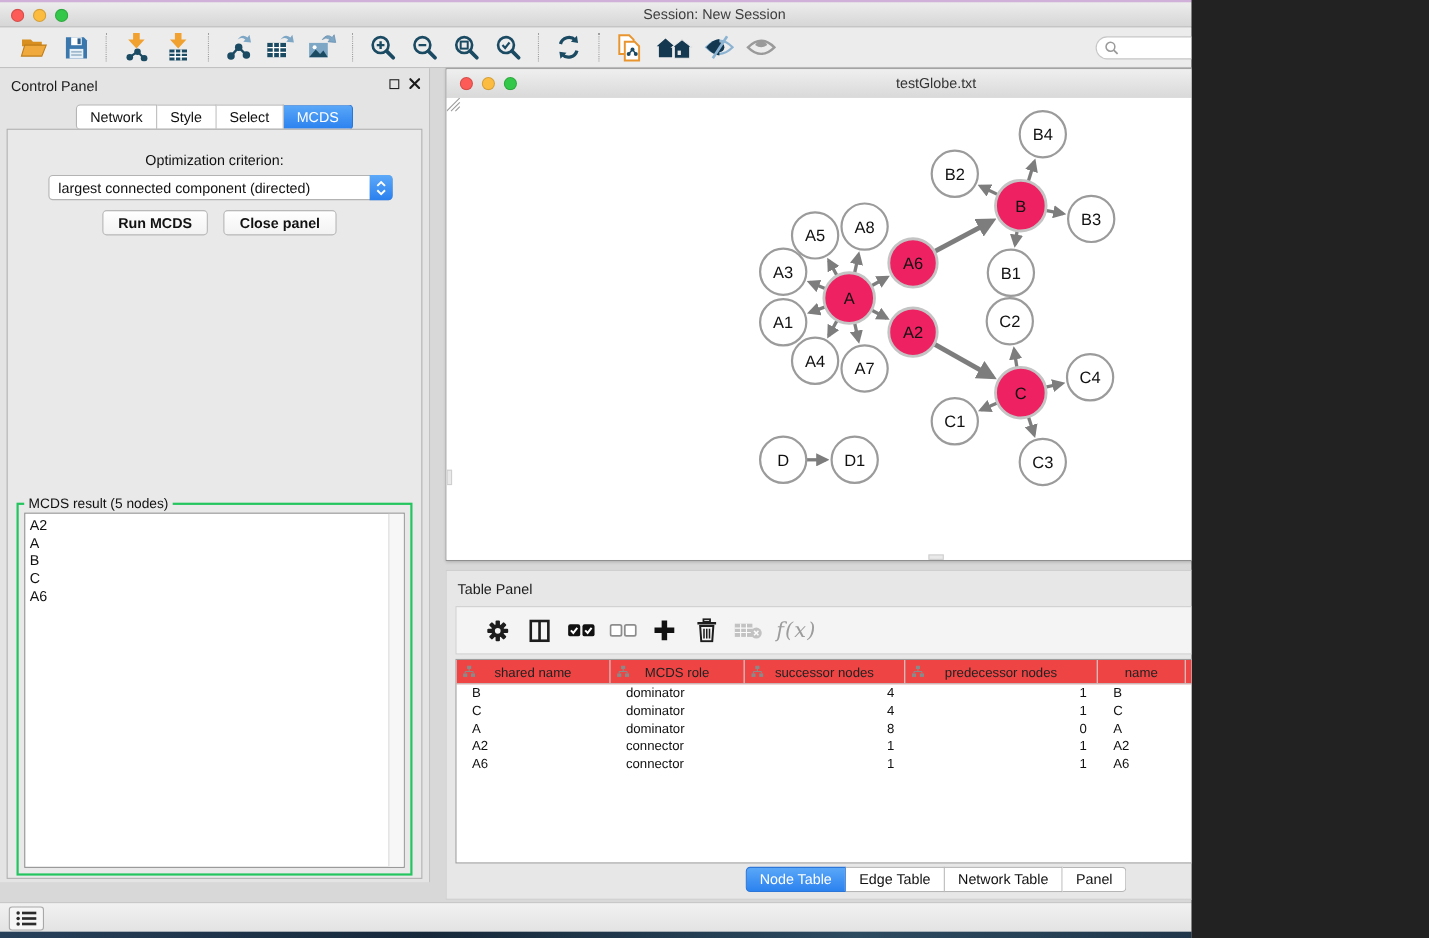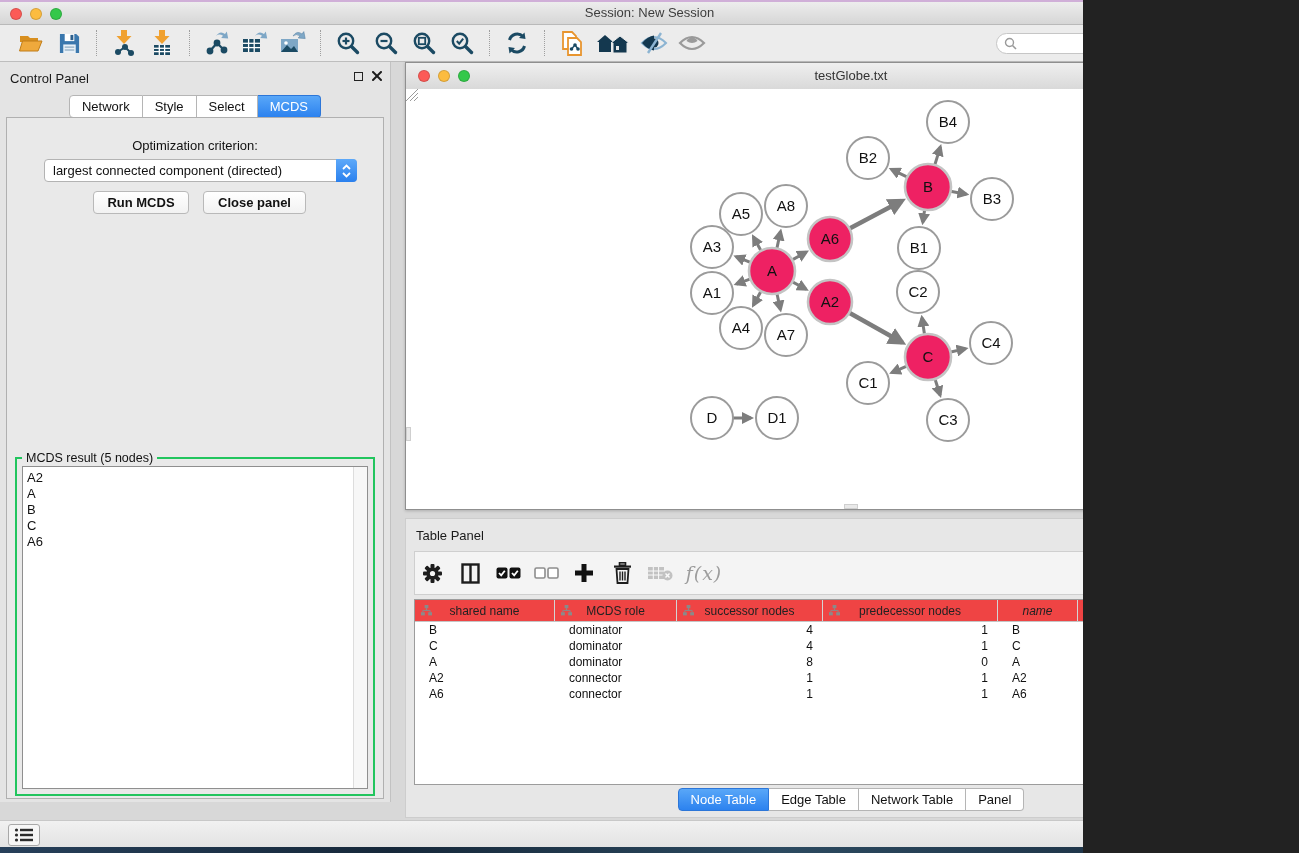--- a/index.html
+++ b/index.html
@@ -63,21 +63,21 @@
   .net-titlebar .tl-dots{left:12px;top:7px;}
   .net-title{position:absolute;left:0;right:0;top:5px;text-align:center;font-size:13px;color:#333;}
   .net-canvas{position:absolute;left:0;top:26px;right:0;bottom:0;background:#fff;overflow:hidden;}
   .net-canvas svg{position:absolute;left:0;top:0;}
   .grip{position:absolute;right:1px;bottom:1px;}
   .edge-nub{position:absolute;background:#e9e9e9;border:1px solid #cfcfcf;box-sizing:border-box;}
   
   .table-panel{position:absolute;left:405px;top:456px;width:892px;height:300px;background:#e7e7e7;
     border:1px solid #cdcdcd;box-sizing:border-box;}
   .tp-toolbar{position:absolute;left:8px;right:8px;top:32px;height:44px;background:#f4f4f4;
-    border:1px solid #cfcfcf;display:flex;align-items:center;padding-left:0;box-sizing:border-box;}
+    border:1px solid #cfcfcf;display:flex;align-items:center;padding-left:20px;box-sizing:border-box;}
   .tpb{width:34px;height:30px;display:flex;align-items:center;justify-content:center;margin-right:4px;}
   .fx{font-family:"DejaVu Serif",serif;font-style:italic;font-size:19px;color:#9c9c9c;letter-spacing:1px;}
   .tp-table{position:absolute;left:8px;right:8px;top:80px;bottom:32px;background:#fff;border:1px solid #9c9c9c;
     box-sizing:border-box;overflow:hidden;}
   .thead{display:flex;height:21px;background:#ef4444;border-bottom:1px solid #c5c5c5;}
   .th{display:flex;align-items:center;justify-content:center;gap:6px;font-size:12px;color:#222;
     border-right:1px solid #d4d4d4;box-sizing:border-box;position:relative;}
   .th .tree{position:absolute;left:6px;top:5px;}
   .trow{display:flex;height:16px;align-items:center;}
   .td{font-size:12px;color:#111;box-sizing:border-box;padding-left:14px;white-space:nowrap;}
@@ -592,21 +592,21 @@
                 </g>
                 <g stroke="#8a8a8a" stroke-width="1">
                   <line x1="5.5" y1="3.2" x2="5.5" y2="5.4"></line>
                   <line x1="1.9" y1="5.4" x2="9.1" y2="5.4"></line>
                   <line x1="1.9" y1="5.4" x2="1.9" y2="7.2"></line>
                   <line x1="9.1" y1="5.4" x2="9.1" y2="7.2"></line>
                 </g>
               </svg>
               <span>predecessor nodes</span>
             </div>
-            <div class="th" style="width: 80px; font-style: italic;">
+            <div class="th" style="width: 80px;">
               <span>name</span>
             </div>
           </div>
         <div id="table-body">
             <div class="trow">
               <div class="td" style="width: 140px;">B</div>
               <div class="td" style="width: 122px;">dominator</div>
               <div class="td num" style="width: 146px;">4</div>
               <div class="td num" style="width: 175px;">1</div>
               <div class="td" style="width: 80px;">B</div>

